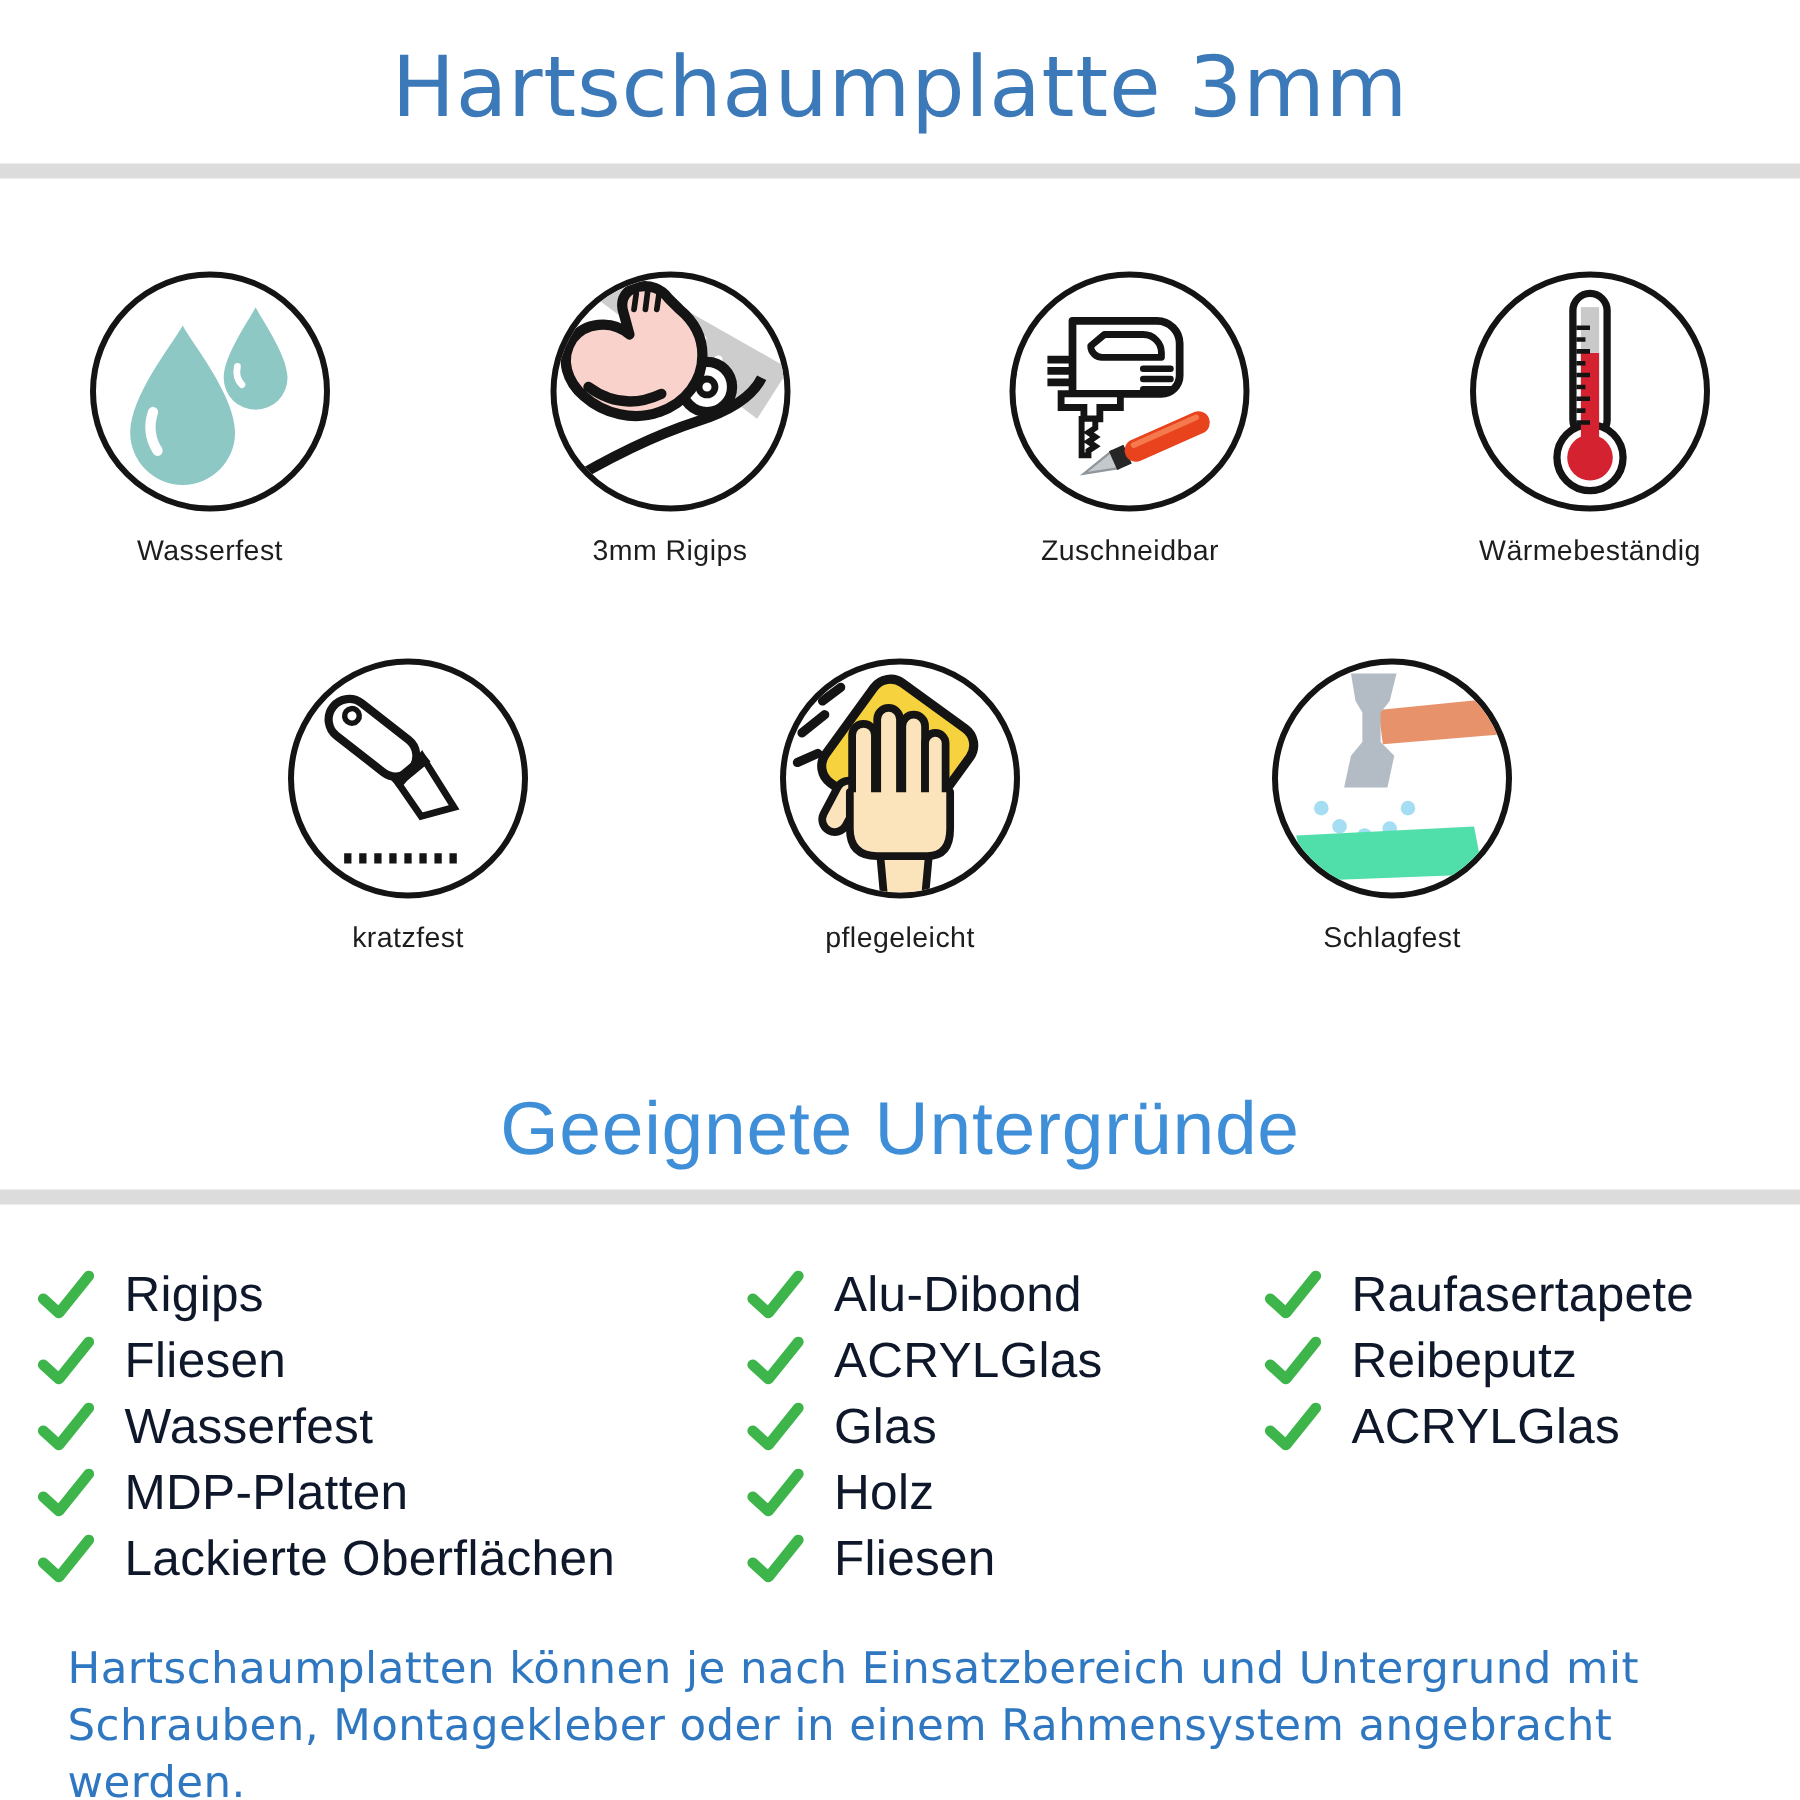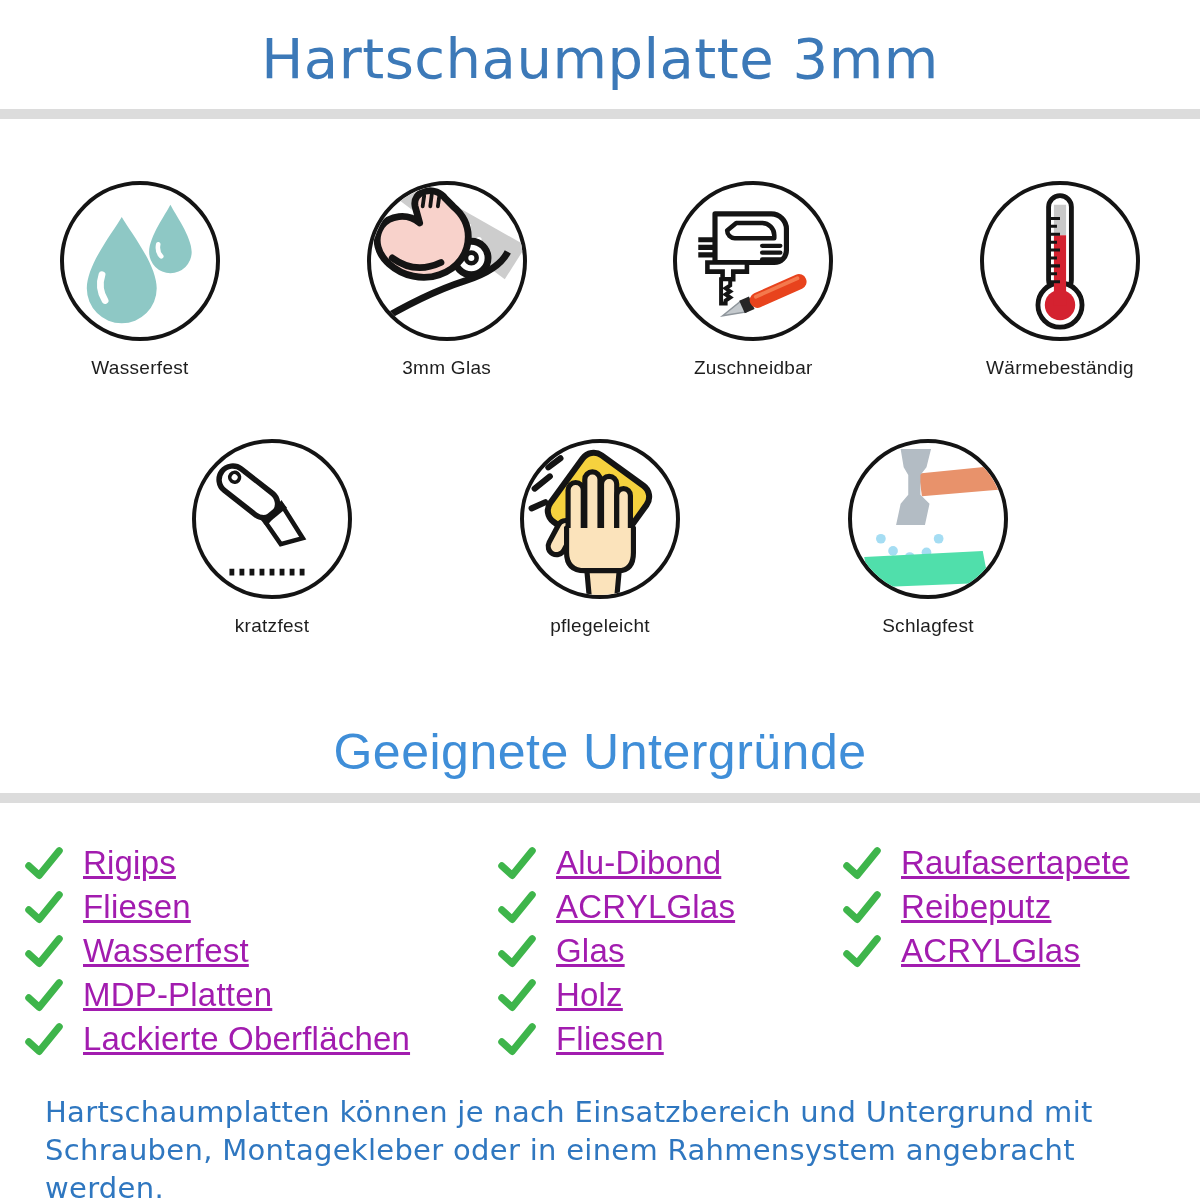--- a/index.html
+++ b/index.html
@@ -47,21 +47,21 @@
   .surfaces ul{list-style:none;margin:0;padding:0;}
   .col-1{width:473px;}
   .col-2{width:345px;}
   .col-3{flex:1;}
   .check-item{display:flex;align-items:center;gap:20px;height:44px;}
   .check-item svg.check{width:38px;height:38px;flex:0 0 auto;}
   .check-item svg.check polyline{
     fill:none;stroke:var(--check-green,#3eb54b);
     stroke-width:7.5;stroke-linecap:round;stroke-linejoin:round;
   }
-  .check-label{font-size:33px;color:#a21caf;letter-spacing:.2px;white-space:nowrap;text-decoration:underline;}
+  .check-label{font-size:33px;color:#0f172a;letter-spacing:.2px;white-space:nowrap;}
 
   p.footer-note{
     margin:32px 40px 0 45px;max-width:1125px;
     font-family:"DejaVu Sans", sans-serif;
     font-size:29px;line-height:38px;letter-spacing:.3px;
     color:var(--footer-blue,#2f77c0);
   }
 </style>
 </head>
 <body>
@@ -95,21 +95,21 @@
           <circle cx="66" cy="48" r="11" fill="#ffffff" stroke="#141414" stroke-width="4.5"></circle>
           <circle cx="66" cy="48" r="3.5" fill="#ffffff" stroke="#141414" stroke-width="3"></circle>
           <g stroke="#141414" stroke-width="4.5" stroke-linejoin="round">
             <path fill="var(--muscle-pink)" d="M36,4 c-5,1 -8,5 -7,10 l3,11 c-8,-7 -20,-5 -25,2 c-6,9 -2,19 5,25 c9,8 22,11 33,7 c12,-4 19,-14 19,-25 c0,-8 -4,-15 -10,-20 l-5,-5 c-3,-4 -8,-6 -13,-5 z"></path>
             <path fill="none" stroke-linecap="round" d="M14,48 q15,11 32,3"></path>
             <path fill="none" stroke-width="2.5" stroke-linecap="round" d="M35,7 l-1,7 M40,6 l-1,8 M45,7 l-1,7"></path>
           </g>
           <path d="M-2,94 Q34,72 62,63 Q84,56 90,44" stroke="#141414" stroke-width="4.5" fill="none"></path>
         </svg>
       </div>
-      <div class="feature-label">3mm Glas</div>
+      <div class="feature-label">3mm Rigips</div>
     </div>
 
     <div class="feature">
       <div class="icon-circle">
         <svg viewBox="0 0 100 100">
           <g fill="#ffffff" stroke="#141414" stroke-linejoin="round">
             <path stroke-width="3.4" d="M25,19 H62 a10,10 0 0 1 10,10 v14 a8,8 0 0 1 -8,8 H25 z"></path>
             <path stroke-width="3" d="M39,25 h17 a8,8 0 0 1 8,8 v2 h-26 a5,5 0 0 1 -5,-5 z"></path>
           </g>
           <g stroke="#141414" stroke-width="2.8" stroke-linecap="round">

